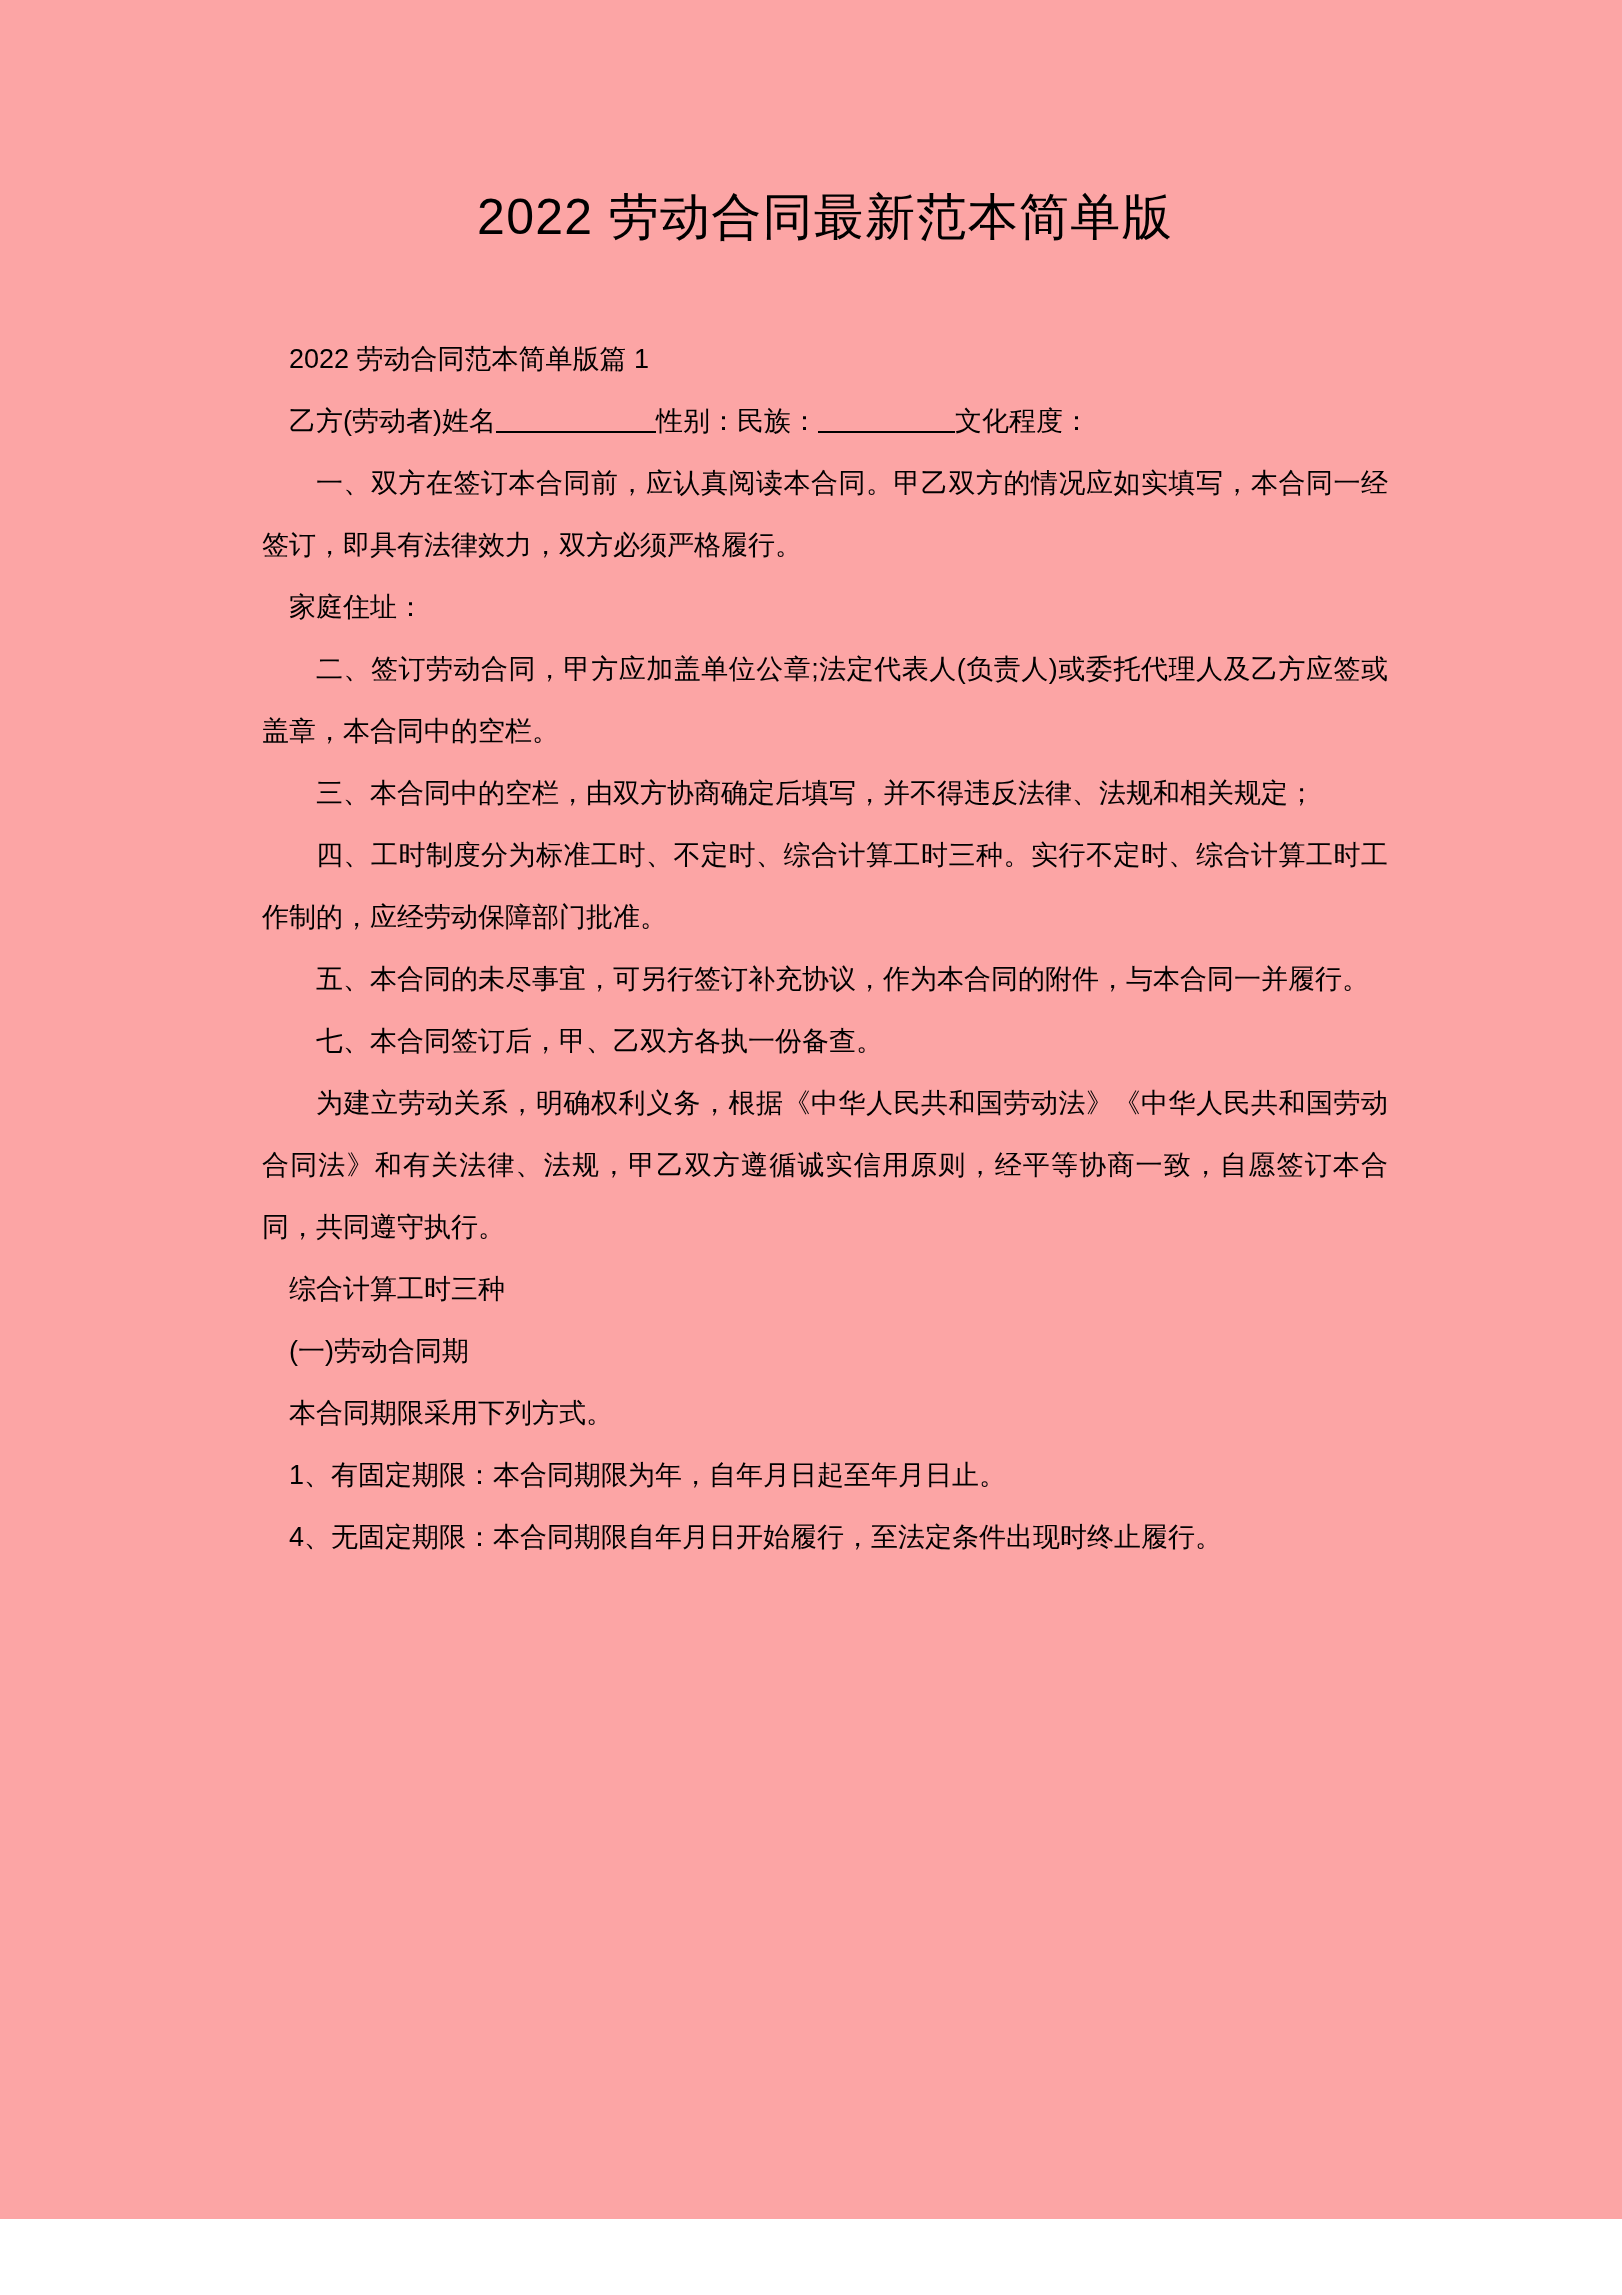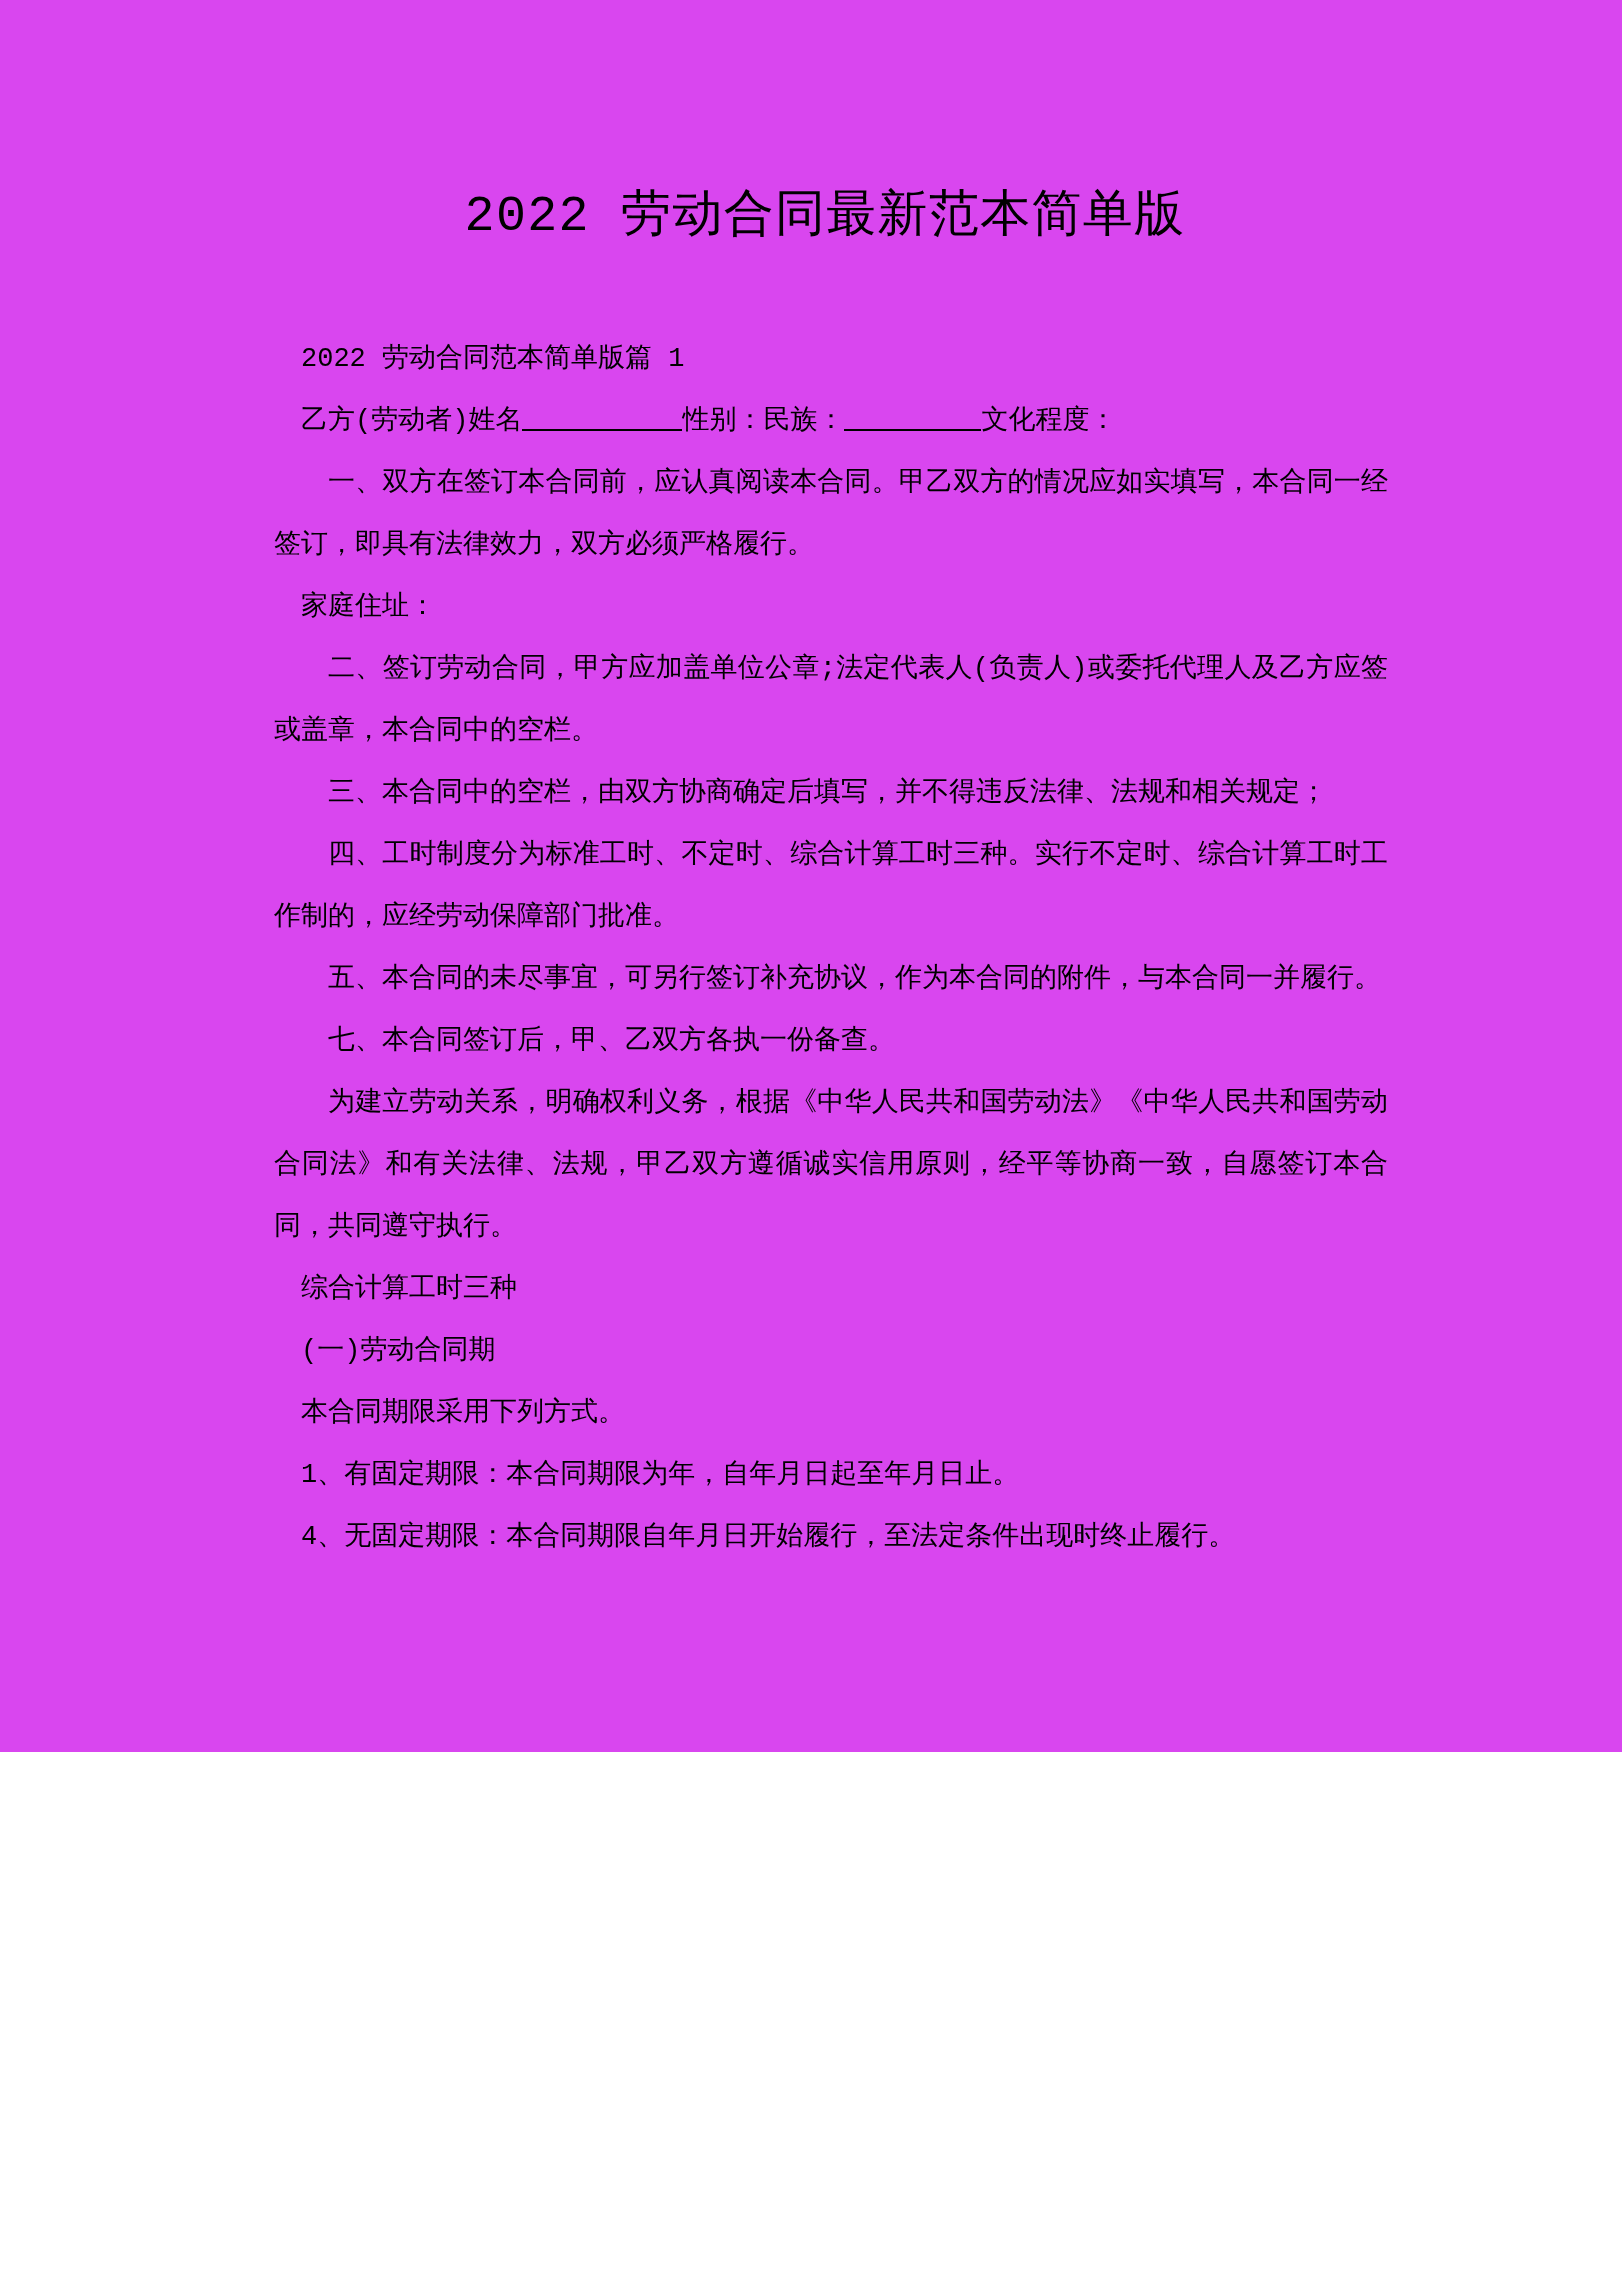--- a/index.html
+++ b/index.html
@@ -3,25 +3,25 @@
 <meta charset="utf-8">
 <style>
   html, body {
     margin: 0;
     padding: 0;
     background: #ffffff;
   }
   .page {
     position: relative;
     width: 1623px;
-    height: 1752px;
-    background: #d946ef;
+    height: 2219px;
+    background: #fca5a5;
     box-sizing: border-box;
     overflow: hidden;
-    font-family: Liberation Mono, monospace;
+    font-family: Liberation Sans, sans-serif;
     color: #000000;
   }
   .content {
     position: absolute;
     left: 262px;
     top: 0;
     width: 1126px;
   }
 
   
@@ -32,21 +32,20 @@
     letter-spacing: 1.3px;
     margin: 0;
     padding-top: 186px;
     line-height: 1.25;
     white-space: nowrap;
   }
 
   
   .body-block {
     margin-top: 79px;
-    margin-left: 12px;
   }
   p.para {
     margin: 0 0 0 0;
     font-size: 27px;
     line-height: 62px;
     text-align: justify;
     text-justify: inter-ideograph;
     letter-spacing: 0px;
     word-break: break-all;
   }

